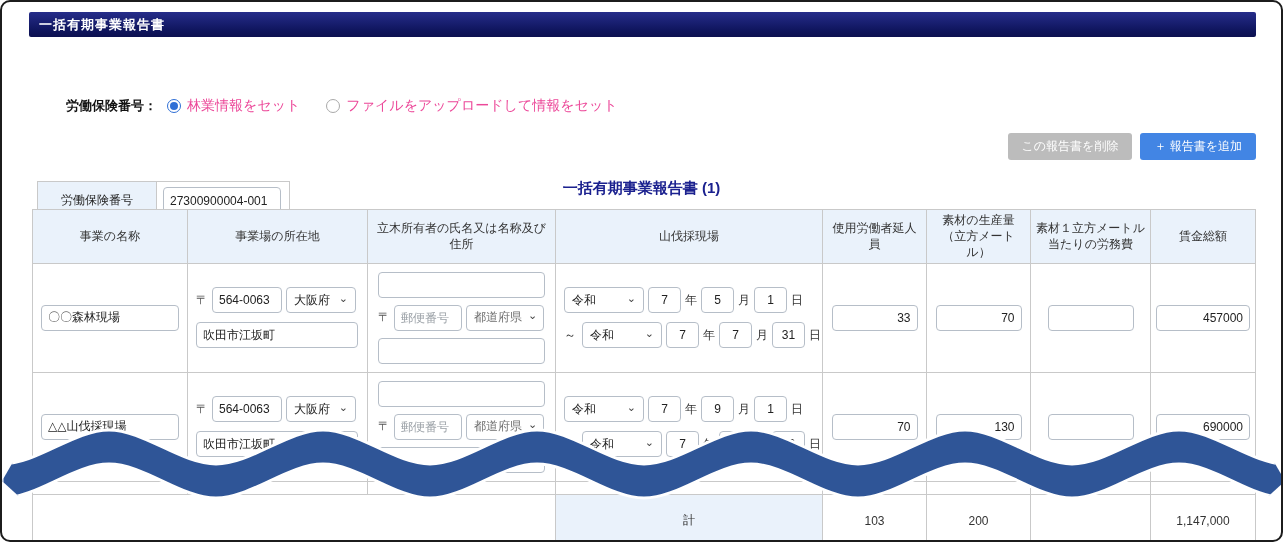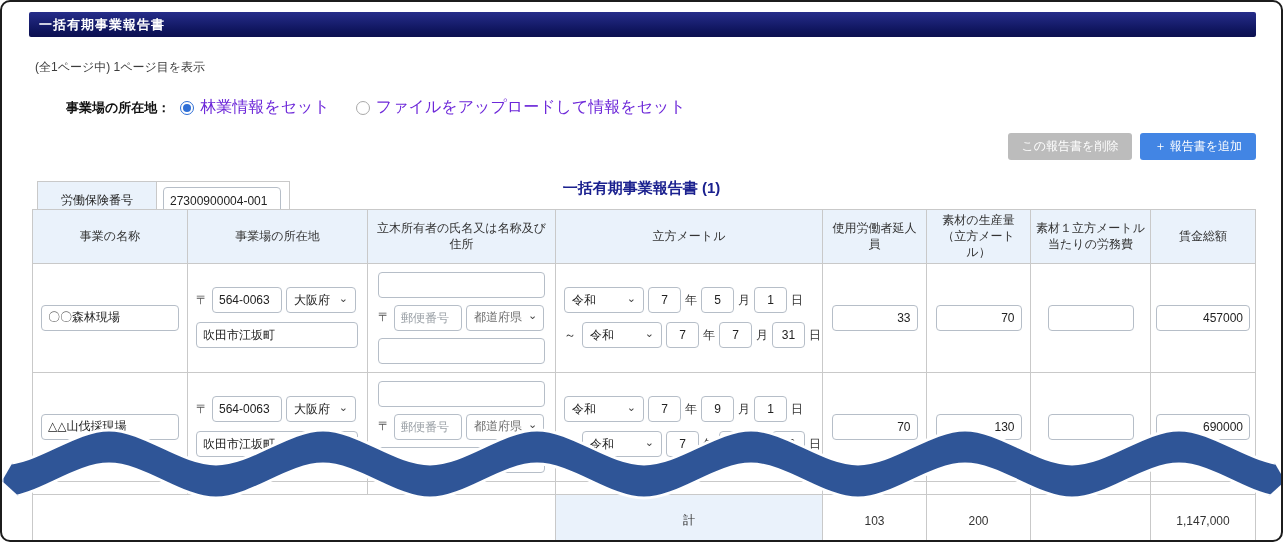--- a/index.html
+++ b/index.html
@@ -9,21 +9,21 @@
 
   .titlebar { position:absolute; left:27px; top:10px; width:1227px; height:25px;
               background:linear-gradient(180deg,#262d8a 0%,#10165f 70%,#0c1050 100%);
               color:#fff; font-size:13px; font-weight:bold; line-height:25px;
               padding-left:10px; border-radius:2px; letter-spacing:1px; }
 
   .pageinfo { position:absolute; left:33px; top:57px; font-size:12px; color:#3c3c3c; }
 
   .dataset { position:absolute; left:64px; top:95px; display:flex; align-items:center; }
   .dataset-label { font-size:13px; font-weight:bold; color:#111; margin-right:10px; }
-  .radio-opt { display:flex; align-items:center; font-size:16px; color:#6d28d9; margin-right:26px; cursor:pointer; }
+  .radio-opt { display:flex; align-items:center; font-size:14px; color:#ec4899; margin-right:26px; cursor:pointer; }
   .radio { width:14px; height:14px; border-radius:50%; margin-right:6px; position:relative; background:#fff; }
   .radio.on { border:1px solid #2f6fd6; }
   .radio.on::after { content:""; position:absolute; left:2px; top:2px; width:8px; height:8px;
                      border-radius:50%; background:#2f6fd6; }
   .radio.off { border:1px solid #a9a9a9; }
 
   .actions { position:absolute; right:25px; top:131px; display:flex; gap:8px; }
   .btn { height:27px; border:none; border-radius:3px; color:#fff; font-size:12px;
          padding:0 14px; display:flex; align-items:center; cursor:pointer;
          font-family:inherit; }
@@ -83,24 +83,23 @@
           pointer-events:none;
           clip-path:polygon(0 59px,34px 0,1249px 0,1283px 59px,1249px 90px,34px 90px); }
 </style>
 </head>
 <body>
 
 <div class="page">
 
   <div class="titlebar">一括有期事業報告書</div>
 
-  <div class="pageinfo">(全1ページ中) 1ページ目を表示</div>
 
   <div class="dataset">
-    <span class="dataset-label">事業場の所在地：</span>
+    <span class="dataset-label">労働保険番号：</span>
     <span class="radio-opt">
       <span class="radio on"></span>
       <span>林業情報をセット</span>
     </span>
     <span class="radio-opt">
       <span class="radio off"></span>
       <span>ファイルをアップロードして情報をセット</span>
     </span>
   </div>
 
@@ -127,21 +126,21 @@
       <col class="c5">
         <col class="c6">
         <col class="c7">
         <col class="c8">
     </colgroup>
     <thead>
       <tr>
         <th>事業の名称</th>
         <th>事業場の所在地</th>
         <th>立木所有者の氏名又は名称及び住所</th>
-        <th>立方メートル</th>
+        <th>山伐採現場</th>
         <th>使用労働者延人員</th>
         <th>素材の生産量（立方メートル）</th>
         <th>素材１立方メートル当たりの労務費</th>
         <th>賃金総額</th>
       </tr>
     </thead>
     <tbody>
 
       <tr class="biz-row">
         <td>

